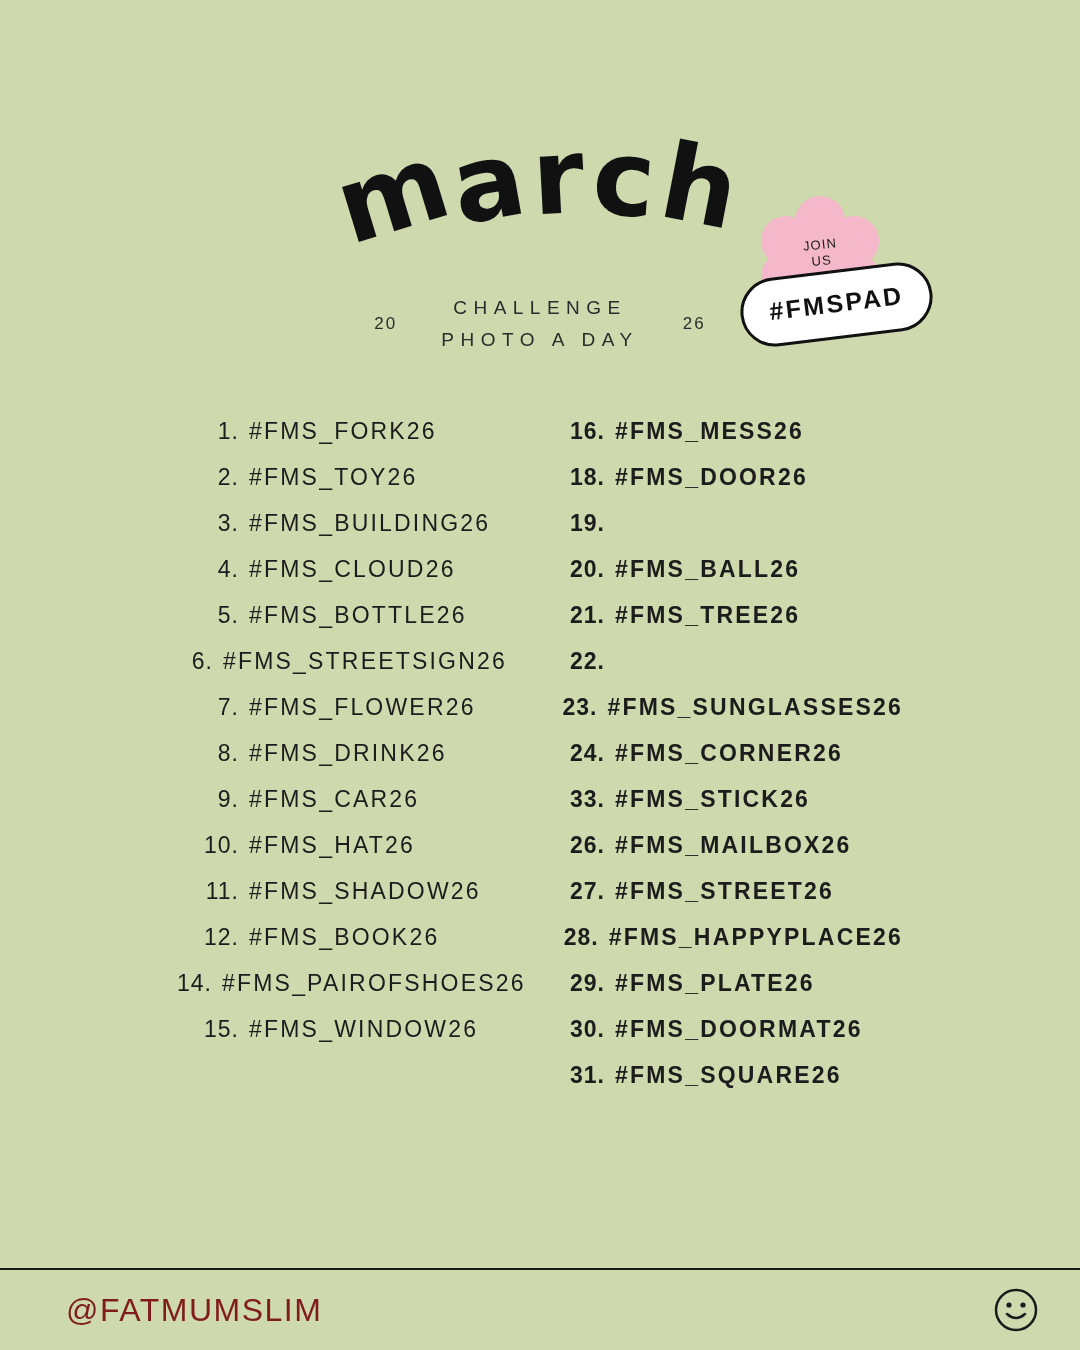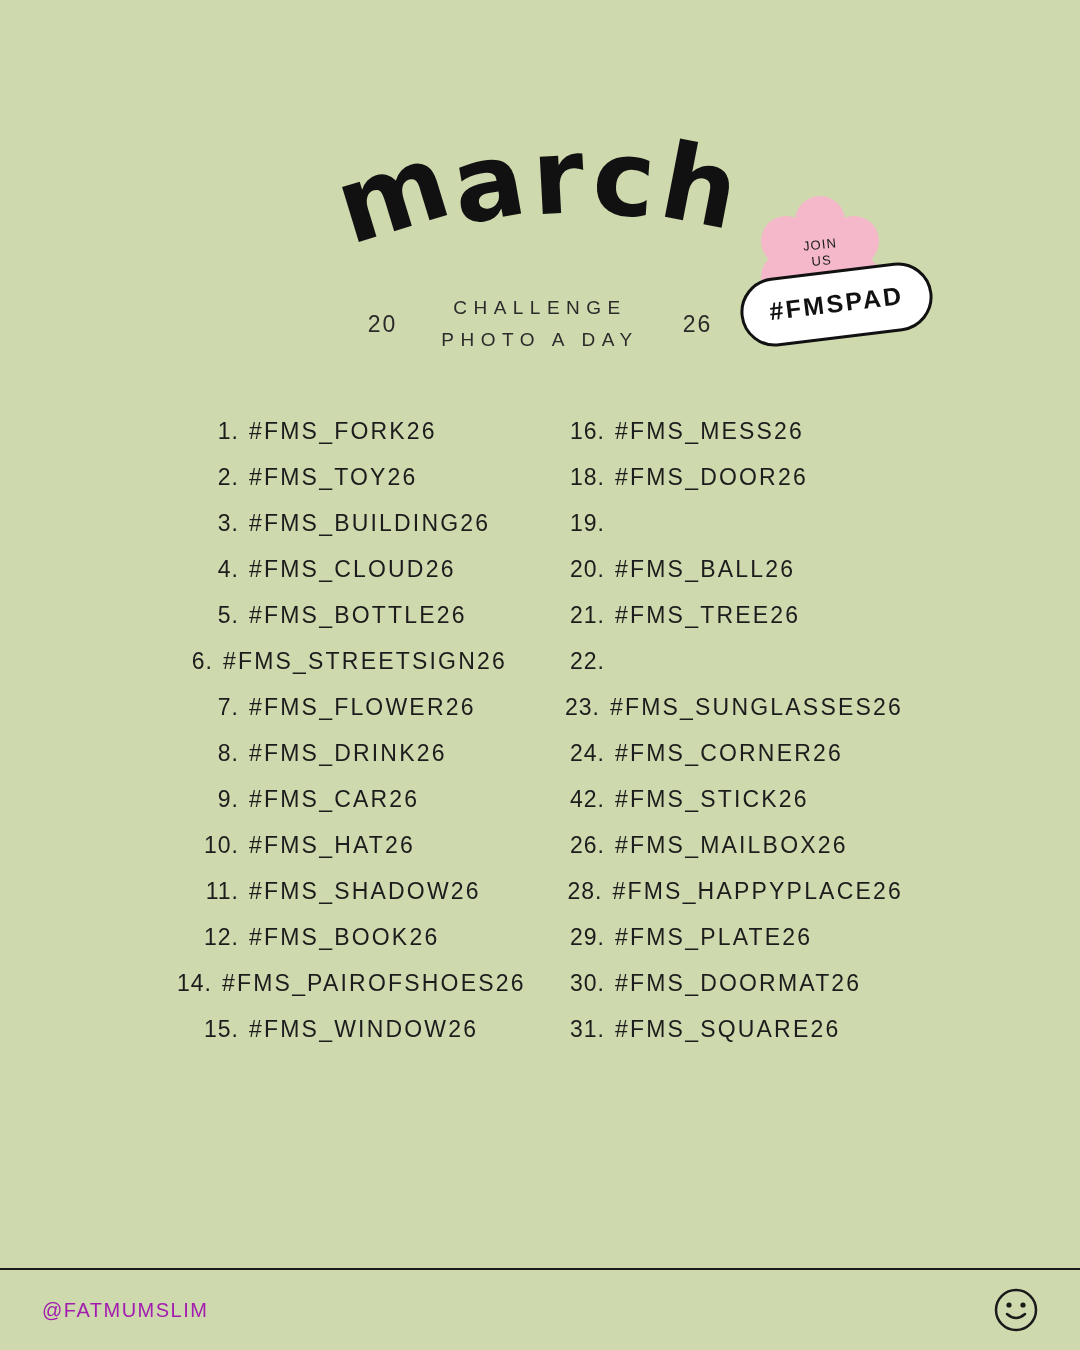--- a/index.html
+++ b/index.html
@@ -50,21 +50,21 @@
     position: absolute;
     top: 292px;
     left: 0;
     right: 0;
     display: flex;
     align-items: center;
     justify-content: center;
     gap: 44px;
   }
   .year-part {
-    font-size: 23px;
+    font-size: 17px;
     letter-spacing: 2px;
     color: #2b2b2b;
   }
   .subtitle {
     text-align: center;
     font-size: 19px;
     letter-spacing: 6.5px;
     line-height: 1.7;
     color: #2b2b2b;
   }
@@ -141,40 +141,41 @@
     color: #1c1c1c;
     white-space: nowrap;
   }
   .prompt .num {
     width: 62px;
     text-align: right;
     padding-right: 10px;
     letter-spacing: 1px;
   }
   .col-left { width: 330px; }
-  .col-right { width: 360px; }
+  .col-right { width: 360px; font-weight: bold; }
 
   
   .footer {
     position: absolute;
     left: 0;
     right: 0;
     bottom: 0;
     height: 82px;
     border-top: 2px solid #1a1a1a;
     display: flex;
     align-items: center;
     justify-content: space-between;
     padding: 0 42px;
     box-sizing: border-box;
   }
   .handle {
-    font-size: 20px;
+    font-size: 32px;
     letter-spacing: 1.5px;
-    color: #a21caf;
+    color: #7f1d1d;
+    margin-left: 24px;
   }
   .smiley {
     width: 44px;
     height: 44px;
   }
 </style>
 </head>
 <body>
 
 <div class="header">
@@ -303,26 +304,30 @@
       </div>
     <div class="prompt">
         <span class="num">23.</span>
         <span>#FMS_SUNGLASSES26</span>
       </div>
     <div class="prompt">
         <span class="num">24.</span>
         <span>#FMS_CORNER26</span>
       </div>
     <div class="prompt">
-        <span class="num">42.</span>
+        <span class="num">33.</span>
         <span>#FMS_STICK26</span>
       </div>
     <div class="prompt">
         <span class="num">26.</span>
         <span>#FMS_MAILBOX26</span>
+      </div>
+    <div class="prompt">
+        <span class="num">27.</span>
+        <span>#FMS_STREET26</span>
       </div>
     <div class="prompt">
         <span class="num">28.</span>
         <span>#FMS_HAPPYPLACE26</span>
       </div>
     <div class="prompt">
         <span class="num">29.</span>
         <span>#FMS_PLATE26</span>
       </div>
     <div class="prompt">

